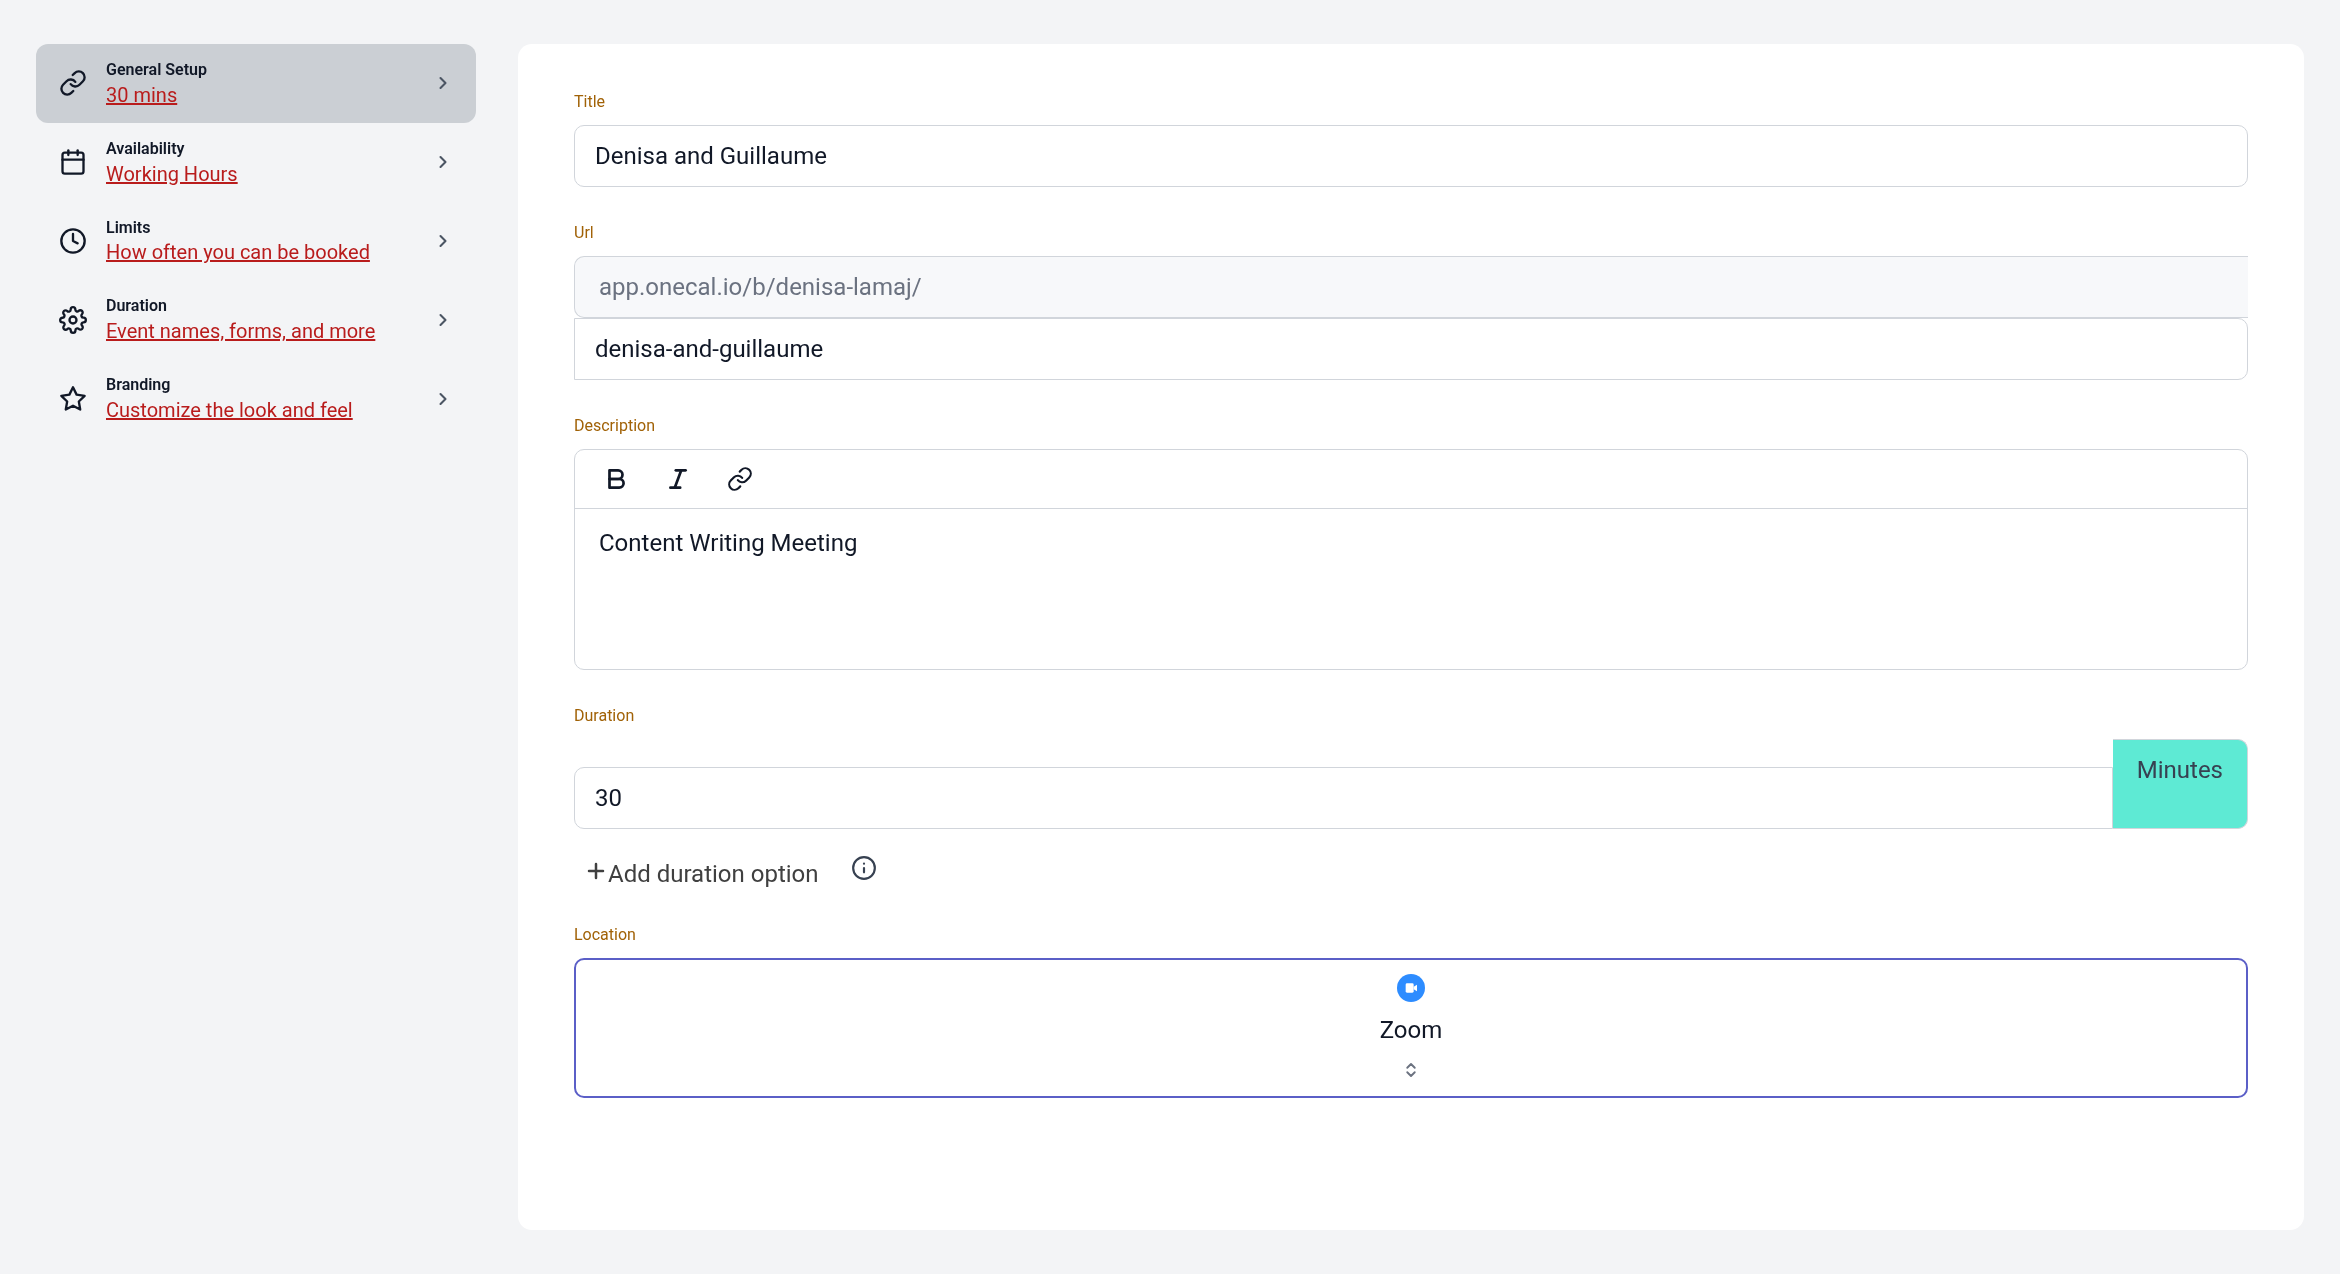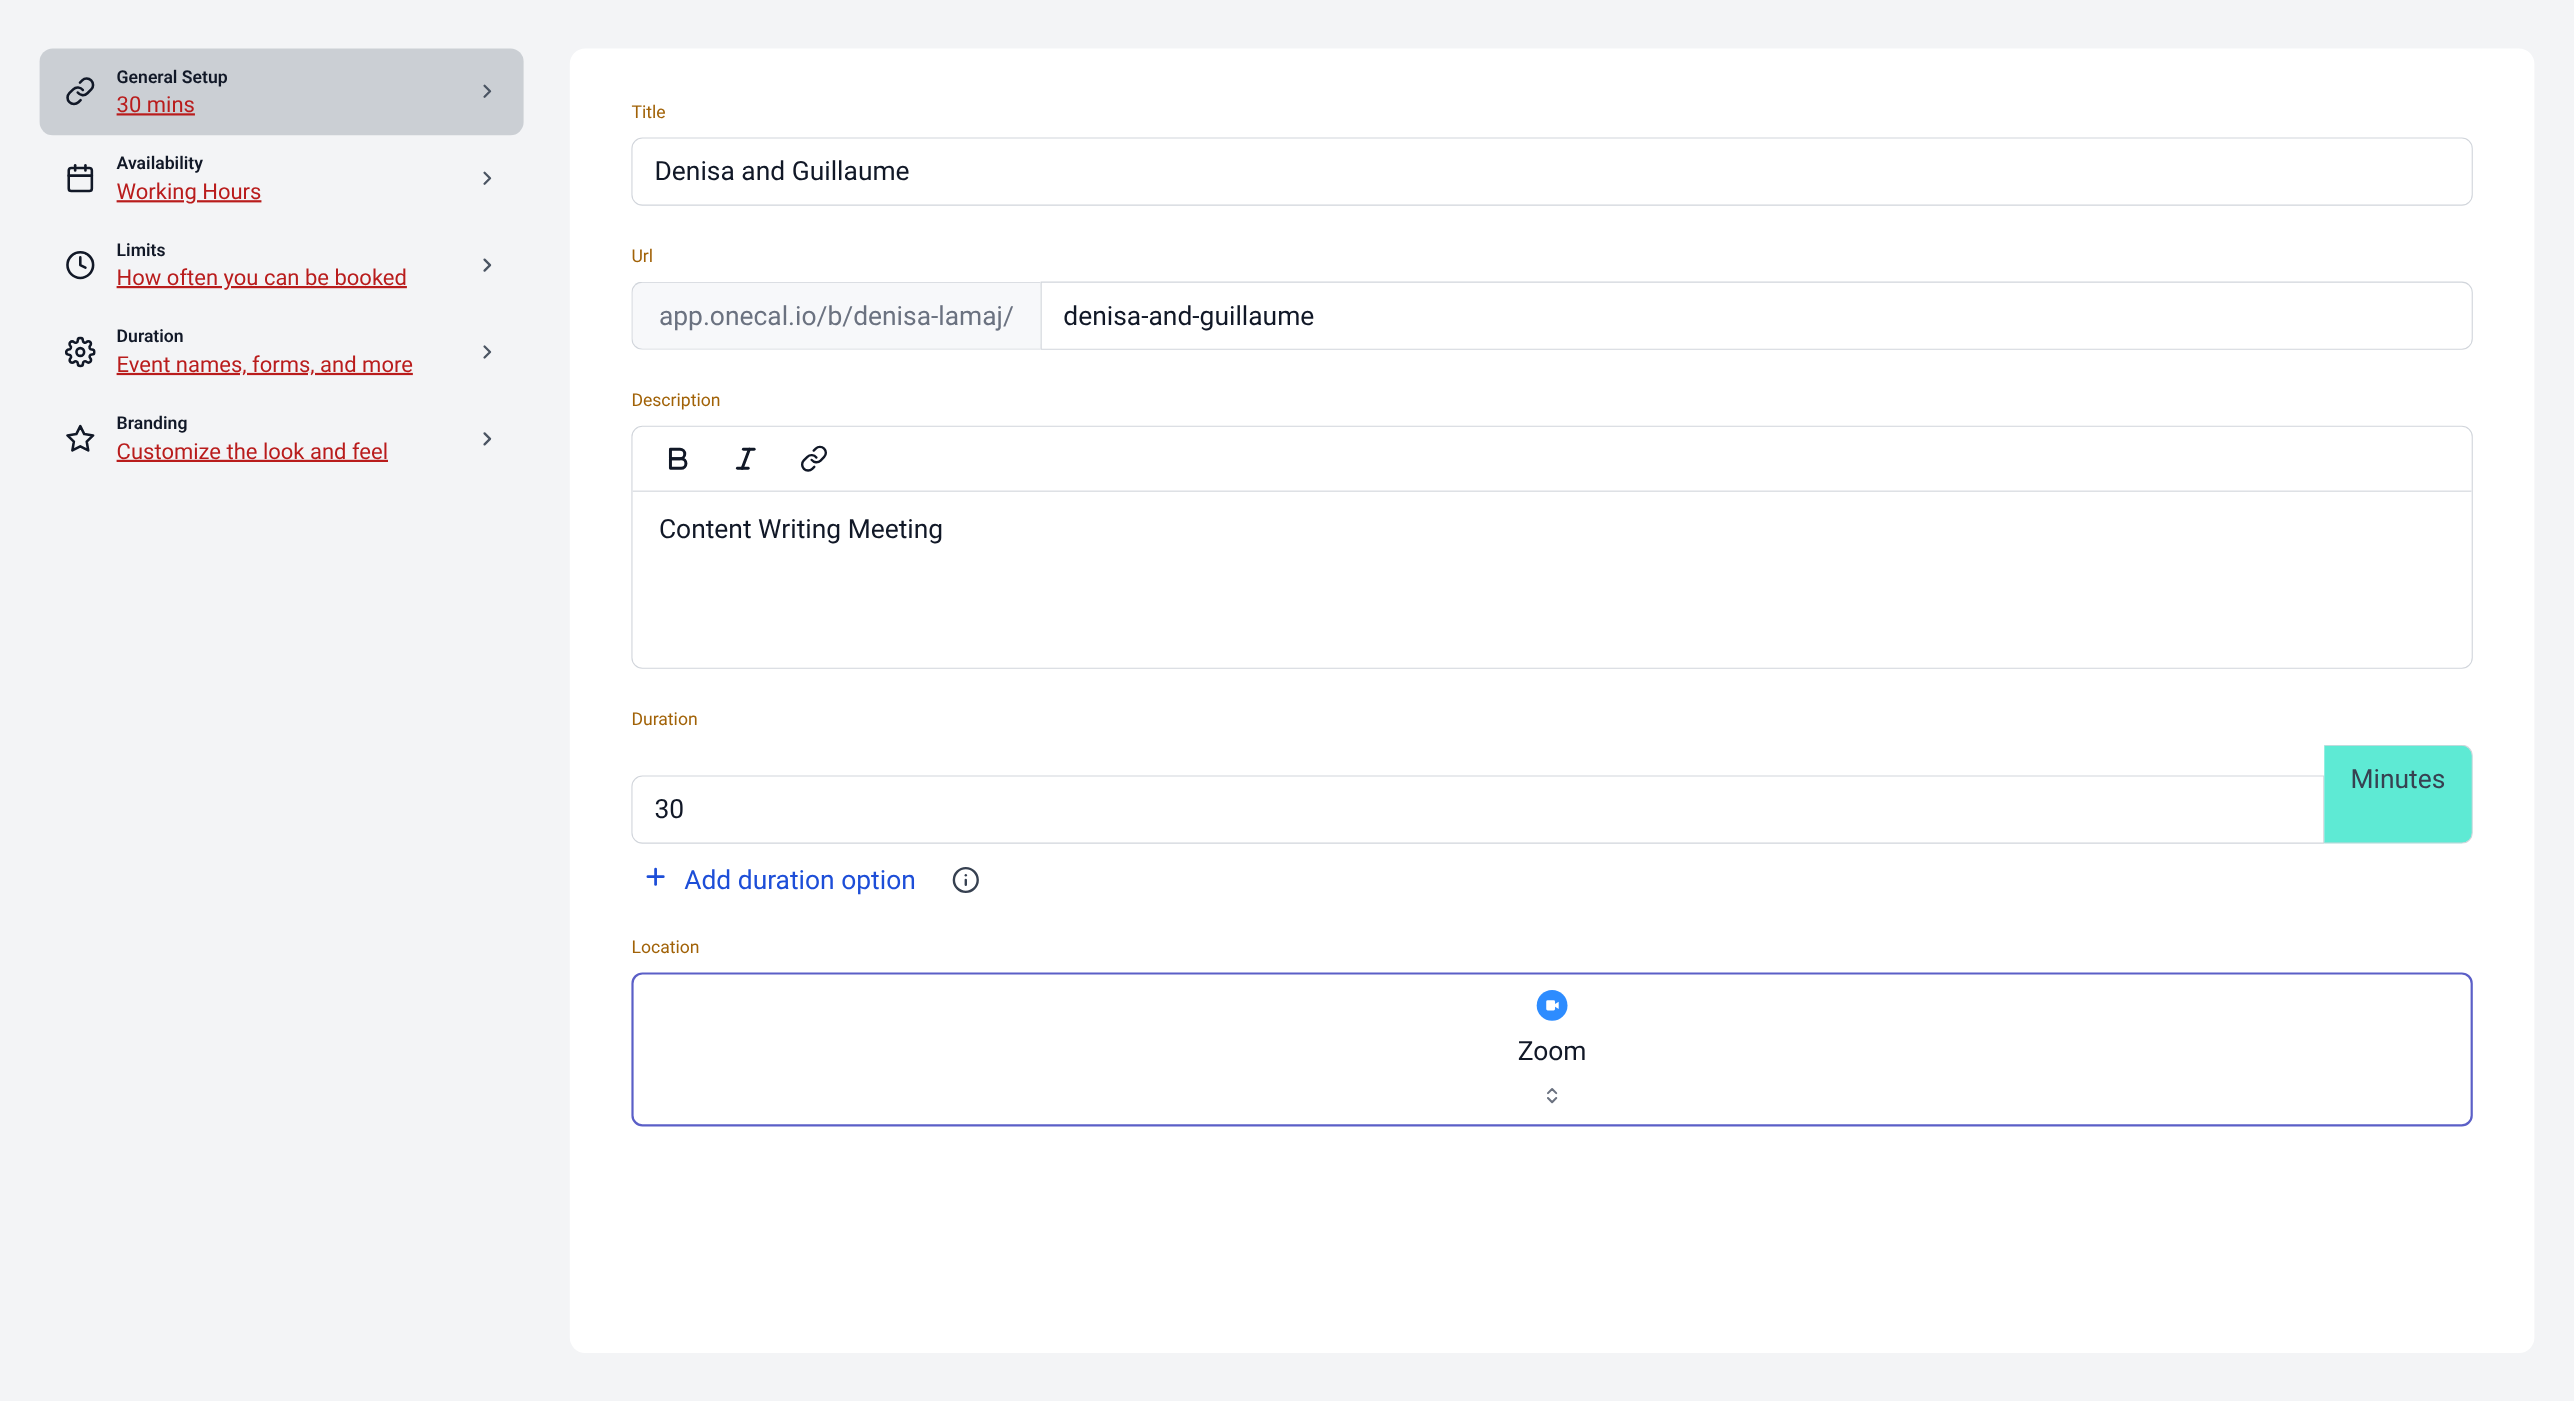--- a/index.html
+++ b/index.html
@@ -87,20 +87,21 @@
   font-size: 24px;
   border: 1px solid #d1d5db;
   border-radius: 10px;
   color: #111827;
   background: #fff;
   font-family: inherit;
 }
 .url-group {
   display: flex;
   width: 100%;
+  flex-direction: column;
 }
 .url-prefix {
   padding: 16px 24px;
   font-size: 24px;
   background: #f7f8fa;
   border: 1px solid #d1d5db;
   border-right: none;
   border-radius: 10px 0 0 10px;
   color: #6b7280;
   white-space: nowrap;
@@ -167,27 +168,28 @@
 .add-duration-row {
   display: flex;
   align-items: center;
   gap: 14px;
   margin-top: 18px;
   padding-left: 10px;
 }
 .add-duration-btn {
   display: flex;
   align-items: center;
-  gap: 14px;
+  gap: 0;
   background: none;
   border: none;
   cursor: pointer;
   font-size: 24px;
-  color: #1d4ed8;
+  color: #404040;
   font-family: inherit;
+  margin-top: 12px;
 }
 .info-icon {
   width: 26px;
   height: 26px;
   display: flex;
   align-items: center;
   justify-content: center;
   color: #374151;
   margin-left: 18px;
 }

